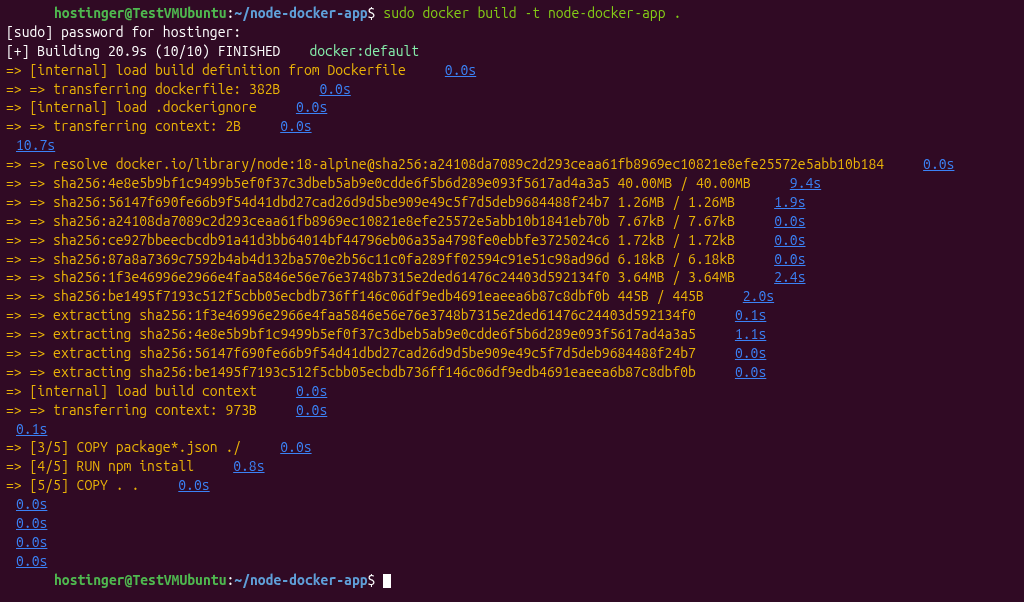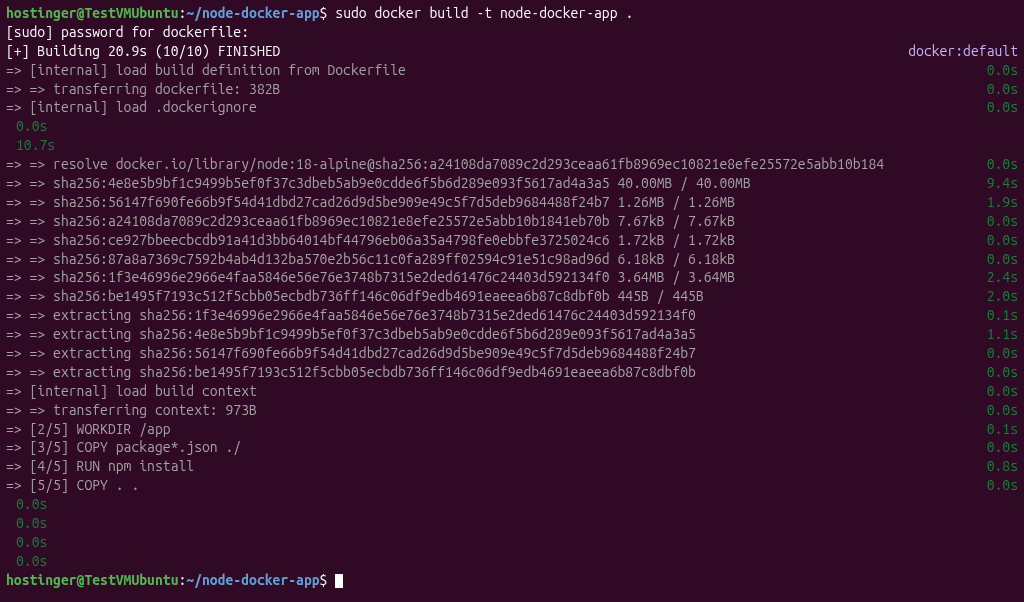--- a/index.html
+++ b/index.html
@@ -14,52 +14,52 @@
       line-height: 1.35;
       color: #ffffff;
       padding: 4px 6px;
       width: 1024px;
       height: 602px;
       overflow: hidden;
     }
     .prompt-user {
       color: #4fb84f;
       font-weight: bold;
+      margin-left: 48px;
     }
     .prompt-path {
       color: #5f9fd8;
       font-weight: bold;
     }
     .prompt-white {
       color: #ffffff;
     }
     .cmd {
-      color: #ffffff;
+      color: #84cc16;
     }
     .status-line {
       color: #ffffff;
     }
     .build-row {
       display: flex;
-      justify-content: space-between;
       white-space: nowrap;
       gap: 29px;
     }
     .step {
-      color: #a3a3a3;
+      color: #eab308;
     }
     .timing {
-      color: #15803d;
+      color: #3b82f6;
       text-align: right;
       padding-left: 10px;
+      text-decoration: underline;
     }
     .right-label {
-      color: #c4b5fd;
+      color: #86efac;
       text-align: right;
-      margin-left: 48px;
     }
     .terminal-line {
       white-space: pre;
     }
     .cursor {
       display: inline-block;
       background-color: #ffffff;
       width: 8px;
       height: 14px;
       vertical-align: middle;
@@ -68,41 +68,42 @@
       font-family: inherit;
     }
   </style>
 </head>
 <body>
 
 <div>
 
   <div class="terminal-line"><span class="prompt-user">hostinger@TestVMUbuntu</span><span class="prompt-white">:</span><span class="prompt-path">~/node-docker-app</span><span class="prompt-white">$ </span><span class="cmd">sudo docker build -t node-docker-app .</span></div>
 
-  <div class="terminal-line status-line">[sudo] password for dockerfile:</div>
+  <div class="terminal-line status-line">[sudo] password for hostinger:</div>
 
   <div class="build-row">
     <span class="status-line">[+] Building 20.9s (10/10) FINISHED</span>
     <span class="right-label">docker:default</span>
   </div>
 
   <div id="build-lines">
       <div class="build-row">
         <span class="step"> =&gt; [internal] load build definition from Dockerfile</span>
         <span class="timing">0.0s</span>
       </div>
       <div class="build-row">
         <span class="step"> =&gt; =&gt; transferring dockerfile: 382B</span>
         <span class="timing">0.0s</span>
       </div>
       <div class="build-row">
         <span class="step"> =&gt; [internal] load .dockerignore</span>
         <span class="timing">0.0s</span>
       </div>
       <div class="build-row">
+        <span class="step"> =&gt; =&gt; transferring context: 2B</span>
         <span class="timing">0.0s</span>
       </div>
       <div class="build-row">
         <span class="timing">10.7s</span>
       </div>
       <div class="build-row">
         <span class="step"> =&gt; =&gt; resolve docker.io/library/node:18-alpine@sha256:a24108da7089c2d293ceaa61fb8969ec10821e8efe25572e5abb10b184</span>
         <span class="timing">0.0s</span>
       </div>
       <div class="build-row">
@@ -151,21 +152,20 @@
       </div>
       <div class="build-row">
         <span class="step"> =&gt; [internal] load build context</span>
         <span class="timing">0.0s</span>
       </div>
       <div class="build-row">
         <span class="step"> =&gt; =&gt; transferring context: 973B</span>
         <span class="timing">0.0s</span>
       </div>
       <div class="build-row">
-        <span class="step"> =&gt; [2/5] WORKDIR /app</span>
         <span class="timing">0.1s</span>
       </div>
       <div class="build-row">
         <span class="step"> =&gt; [3/5] COPY package*.json ./</span>
         <span class="timing">0.0s</span>
       </div>
       <div class="build-row">
         <span class="step"> =&gt; [4/5] RUN npm install</span>
         <span class="timing">0.8s</span>
       </div>

